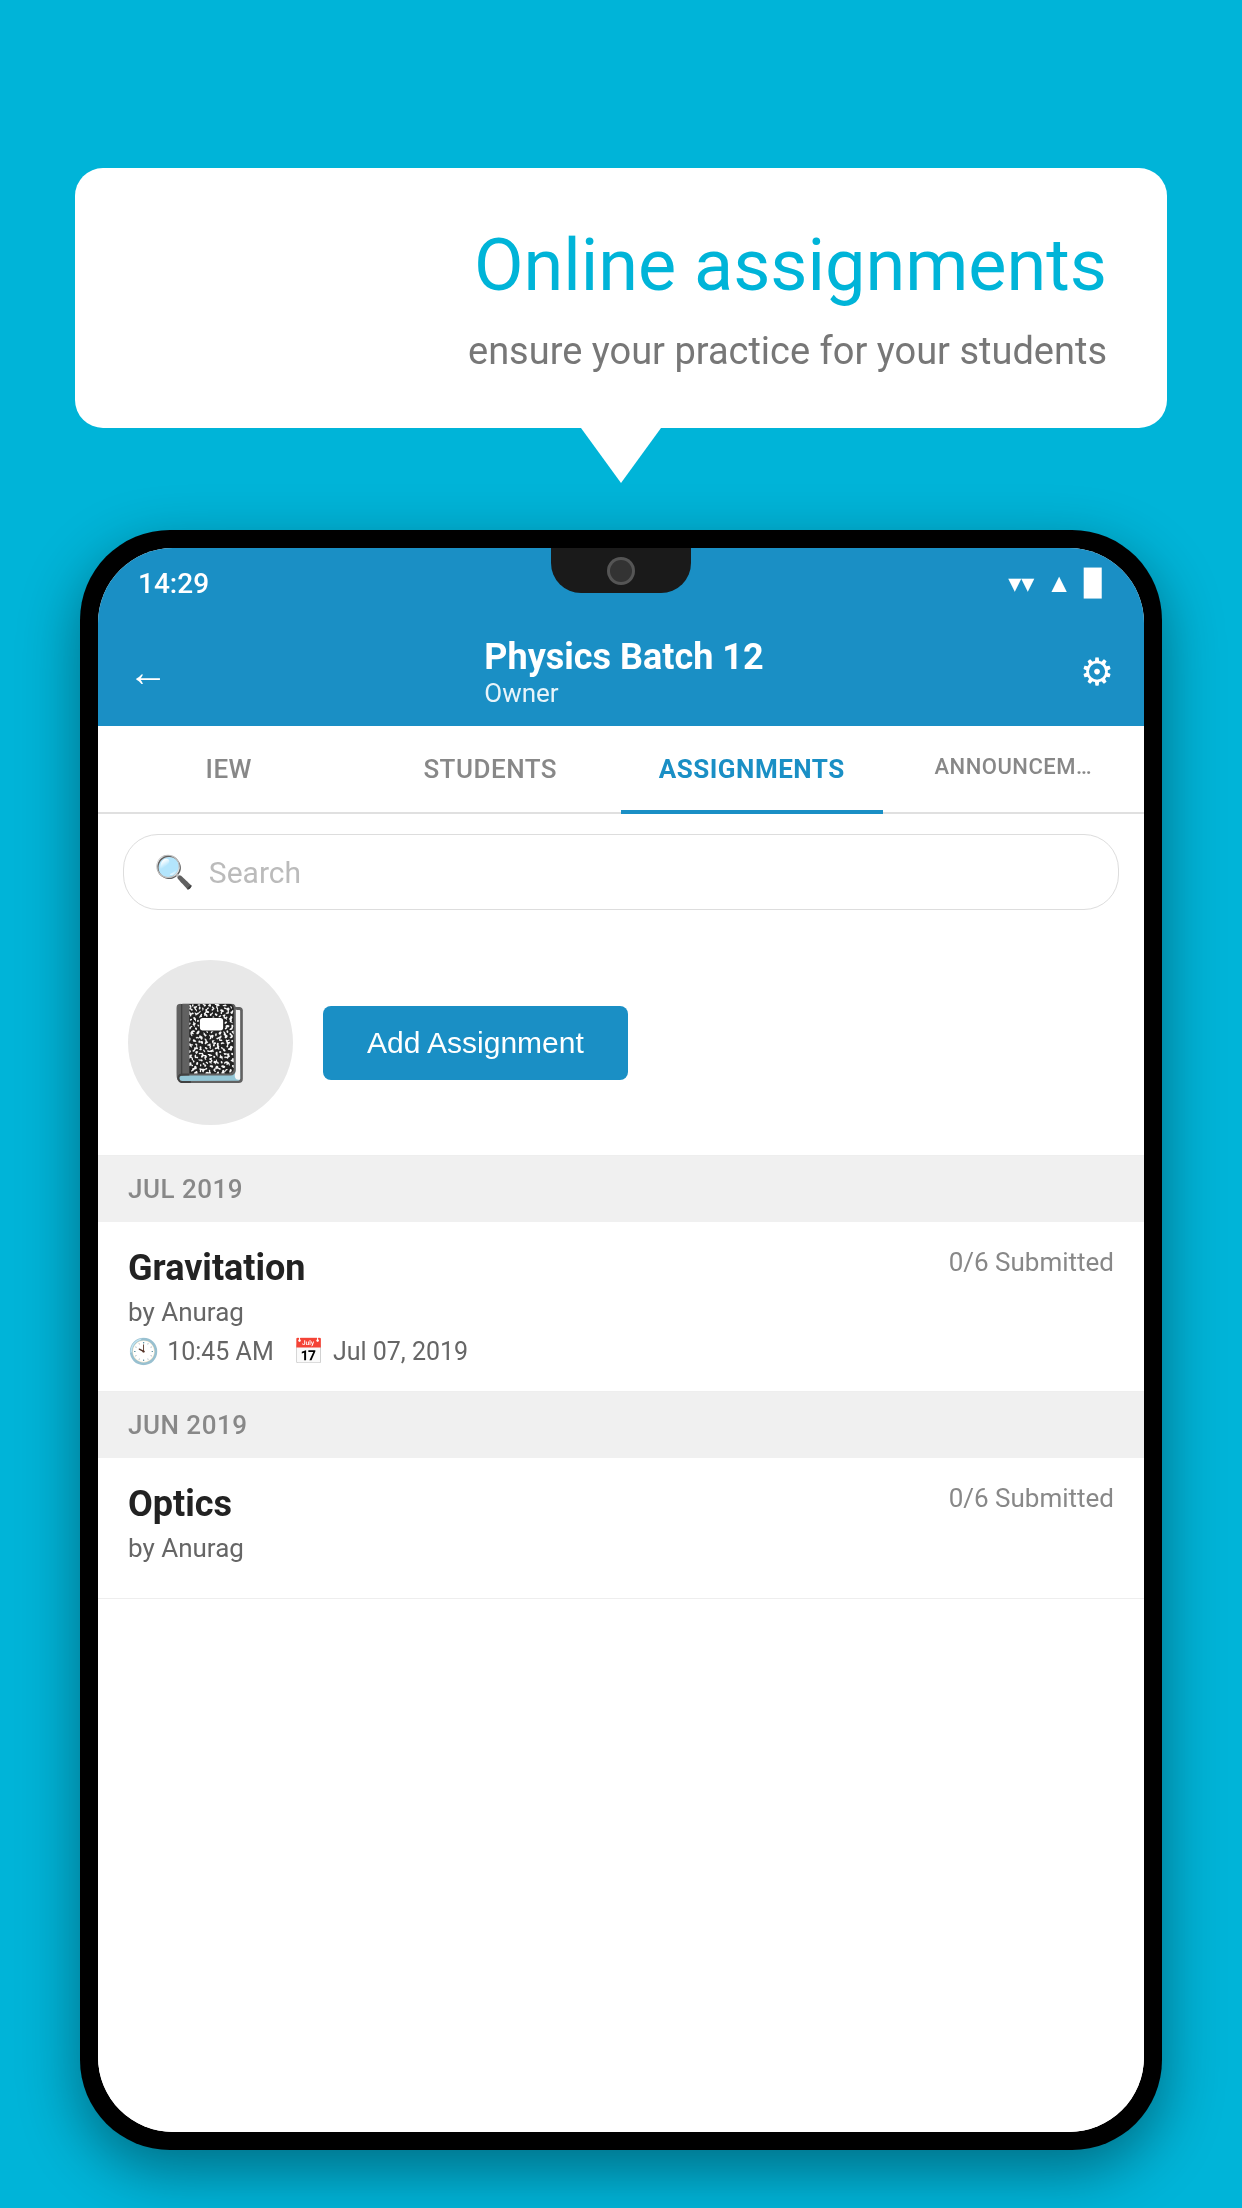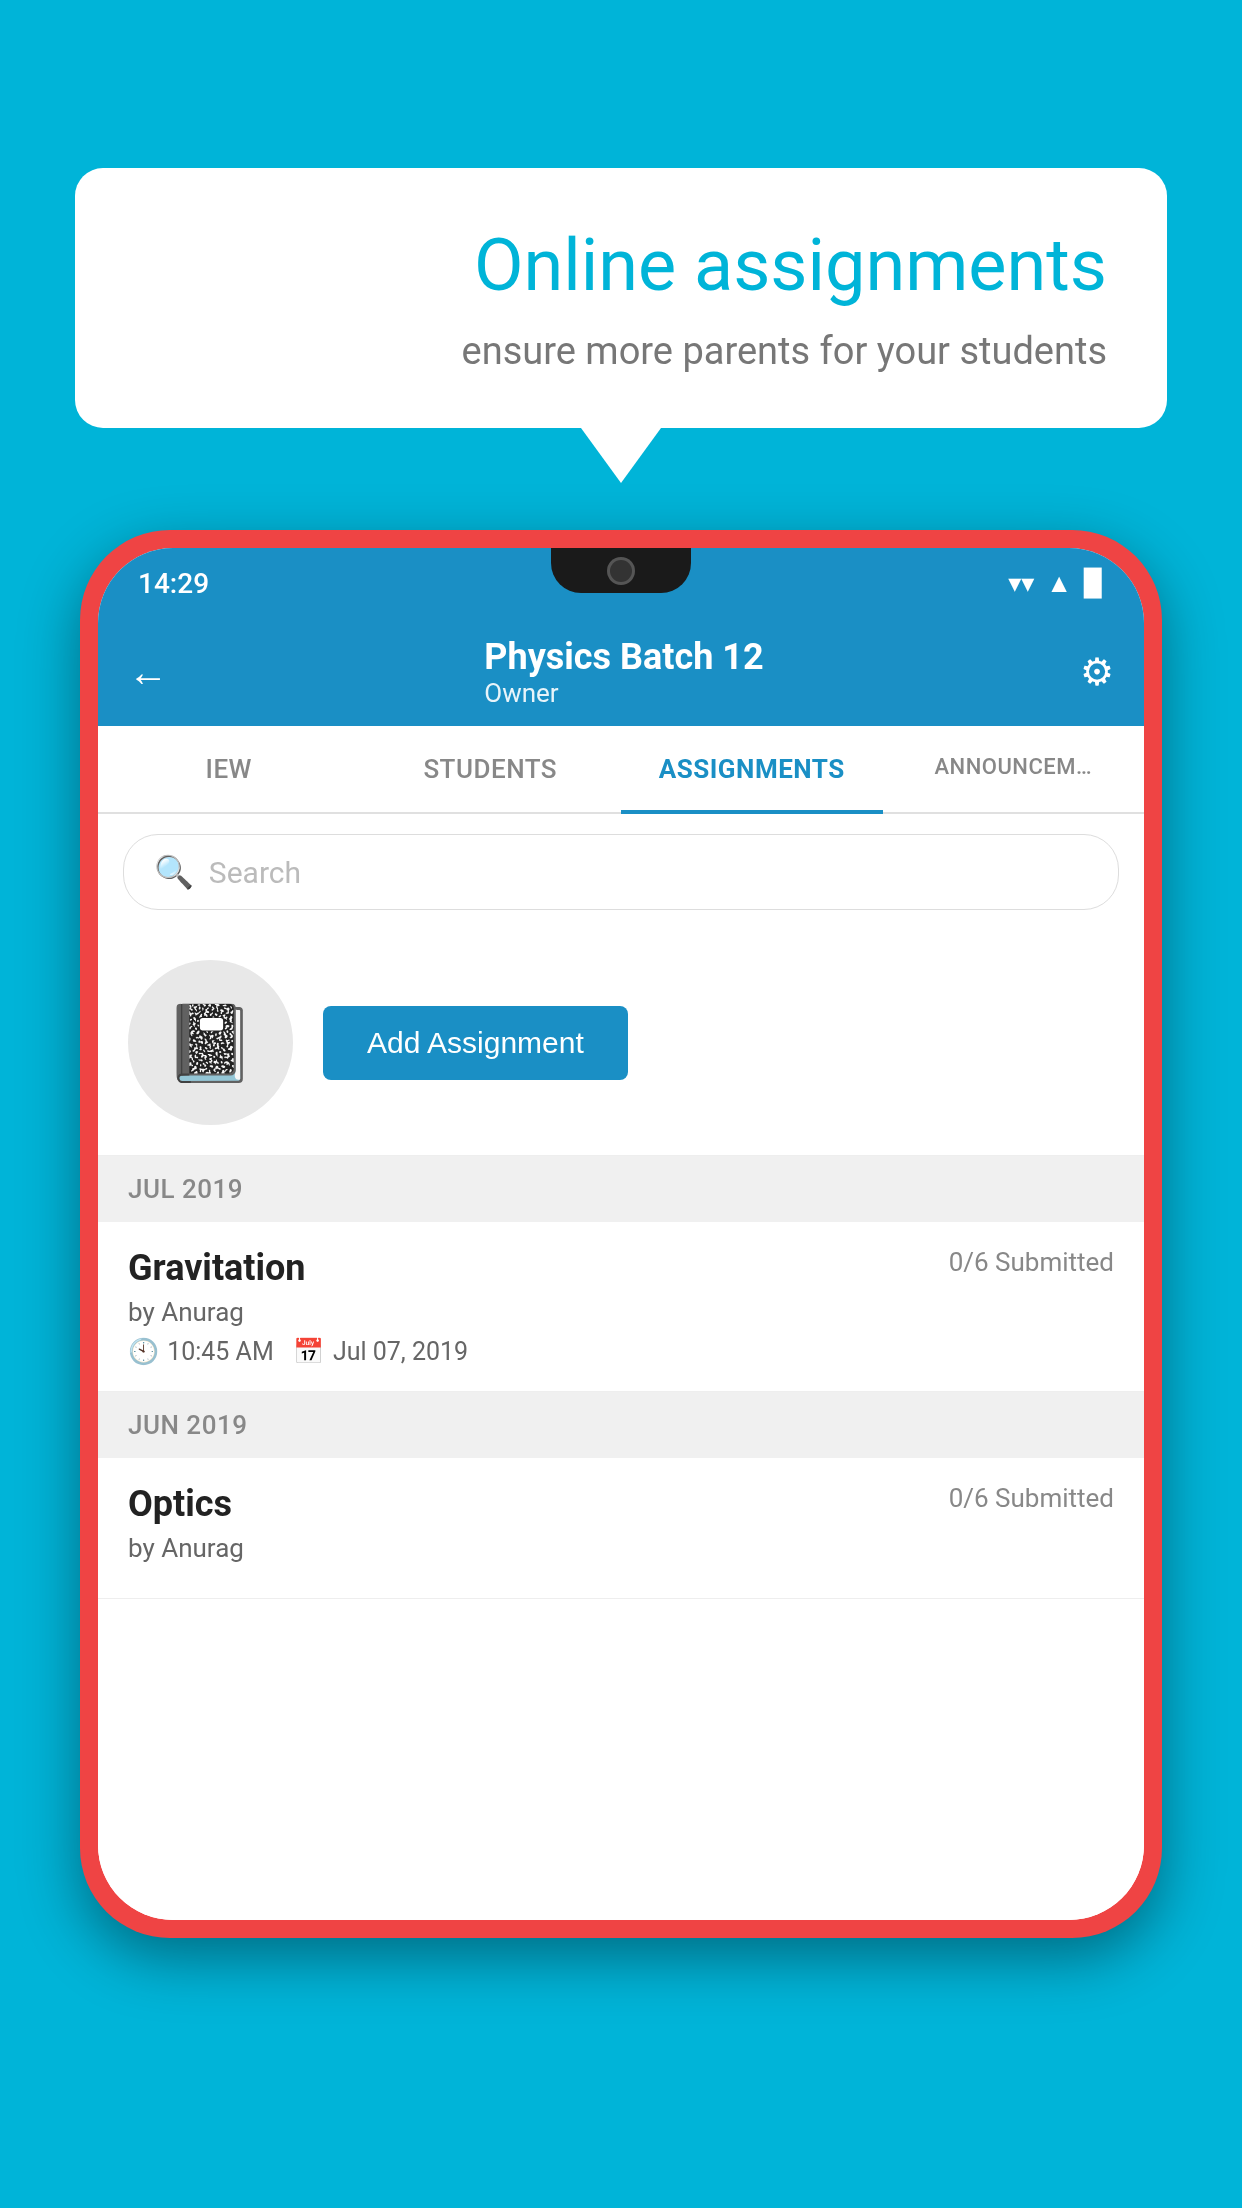--- a/index.html
+++ b/index.html
@@ -51,22 +51,22 @@
       margin-top: 0;
     }
 
     
     .phone-frame {
       position: absolute;
       top: 530px;
       left: 80px;
       right: 80px;
       width: 1082px;
-      height: 1408px;
-      background: #ef4444;
+      height: 1620px;
+      background: #000000;
       border-radius: 90px;
       padding: 18px;
       box-shadow: 0 20px 60px rgba(0,0,0,0.4);
     }
     .phone-inner {
       width: 100%;
       height: 100%;
       background: white;
       border-radius: 75px;
       overflow: hidden;
@@ -319,21 +319,21 @@
     }
   </style>
 </head>
 <body>
 
 <div style="position:absolute;top:0;left:0;width:1242px;height:2208px;background:#00b4d8;"></div>
 
 <div class="speech-bubble-container">
   <div class="speech-bubble">
     <div class="speech-bubble-title">Online assignments</div>
-    <div class="speech-bubble-sub">ensure more parents for your students</div>
+    <div class="speech-bubble-sub">ensure your practice for your students</div>
   </div>
   <div class="speech-bubble-arrow"></div>
 </div>
 
 <div class="phone-frame">
   <div class="phone-inner">
 
     <div class="phone-notch-bar">
       <span class="status-time">14:29</span>
       <div class="notch">

